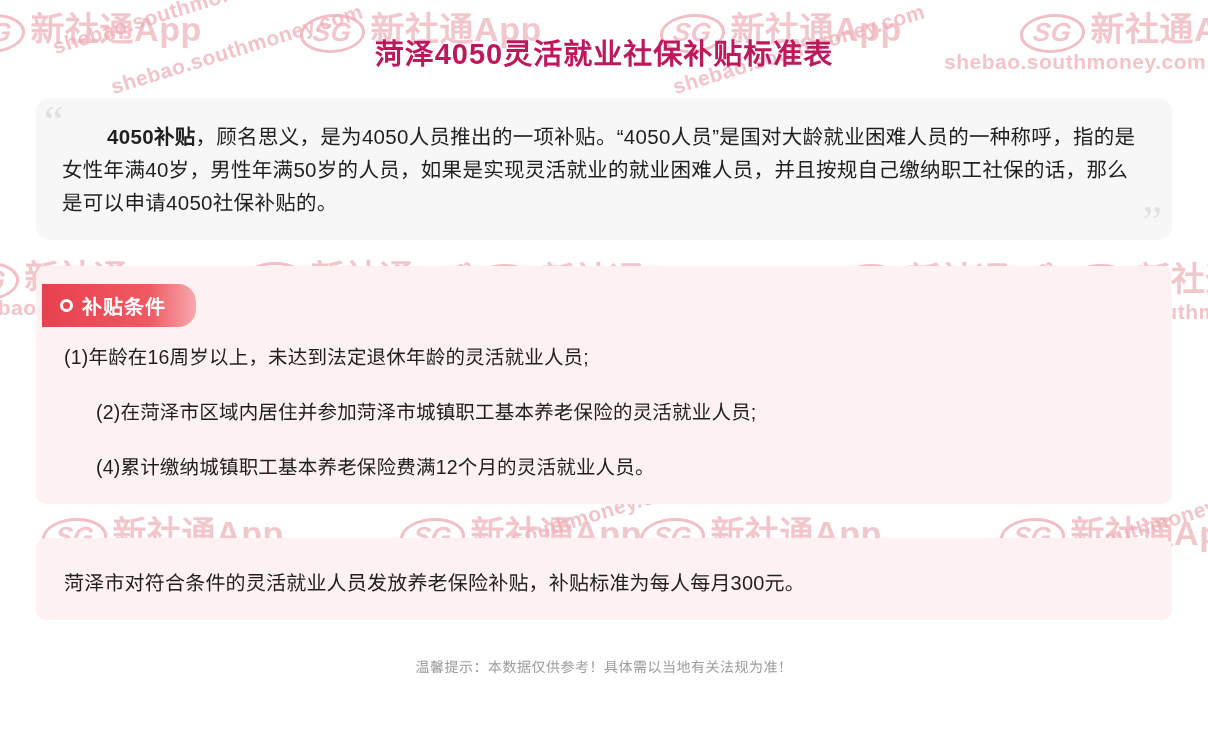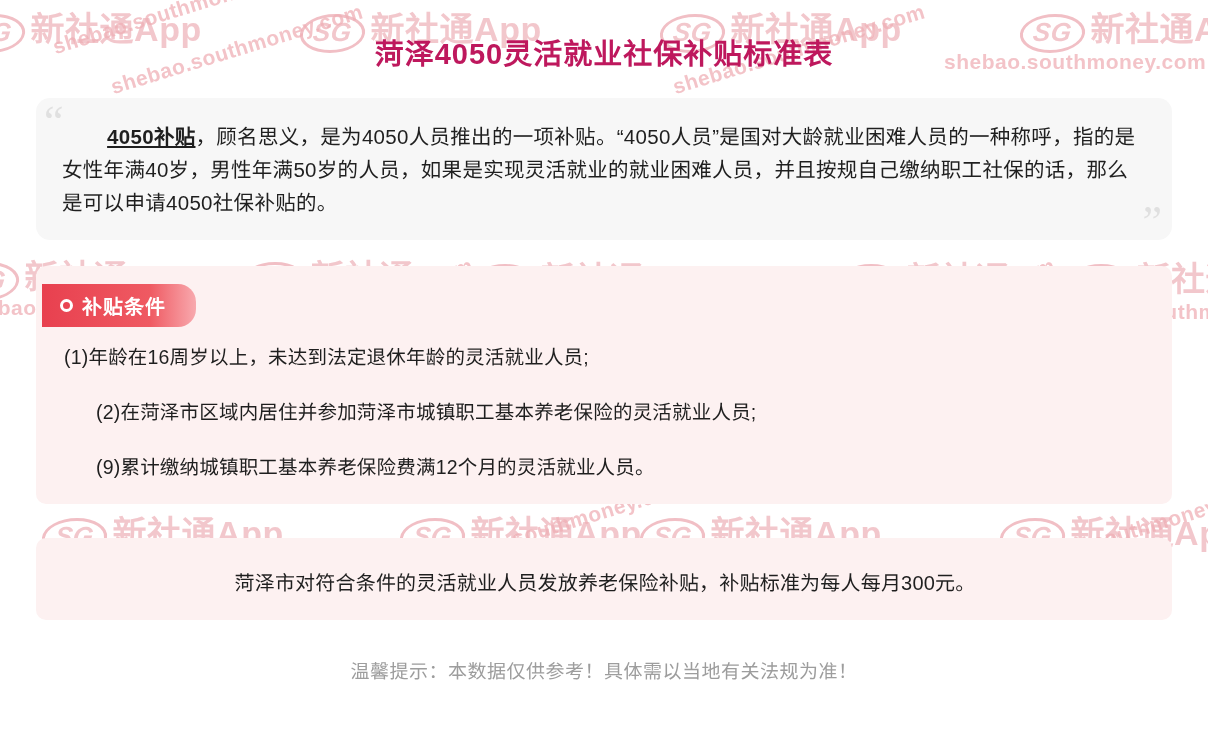--- a/index.html
+++ b/index.html
@@ -93,21 +93,21 @@
   }
   .intro-box .quote.open { left: 8px; top: 2px; }
   .intro-box .quote.close { right: 10px; bottom: -4px; }
   .intro-text {
     font-size: 20.5px;
     line-height: 1.62;
     color: #1f1f1f;
     text-indent: 2.2em;
     letter-spacing: .3px;
   }
-  .intro-text b { font-weight: bold; text-decoration: underline; }
+  .intro-text b { font-weight: bold; }
 
   .section {
     margin: 26px 8px 0 8px;
     background: #fdf1f1;
     border-radius: 10px;
     padding: 0 0 22px 0;
     position: relative;
   }
   .section.standard { margin-top: 34px; }
 
@@ -141,27 +141,27 @@
   .sec-body p {
     margin: 0 0 26px 0;
     font-size: 19.5px;
     line-height: 1.5;
     color: #1f1f1f;
     letter-spacing: .2px;
   }
   .sec-body p:last-child { margin-bottom: 0; }
   .sec-body p.indent { padding-left: 32px; margin-top: 24px; }
 
-  .standard .sec-body { padding-top: 30px; text-align: center; }
+  .standard .sec-body { padding-top: 30px; }
   .standard .sec-body p { font-size: 20px; }
 
   .footer-note {
     text-align: center;
     color: #9d9d9d;
-    font-size: 19px;
+    font-size: 14px;
     margin-top: 36px;
     letter-spacing: .5px;
   }
 </style>
 </head>
 <body>
 
 <div class="watermarks">
 
   <div class="wm wm-brand" style="left:-40px; top:2px;"><span class="logo">SG</span><span>新社通App</span></div>
@@ -215,21 +215,21 @@
   </div>
 
   <div class="section conditions">
     <div class="sec-head">
       <span class="dot-icon"></span>
       <span>补贴条件</span>
     </div>
     <div class="sec-body">
       <p>(1)年龄在16周岁以上，未达到法定退休年龄的灵活就业人员;</p>
       <p class="indent">(2)在菏泽市区域内居住并参加菏泽市城镇职工基本养老保险的灵活就业人员;</p>
-      <p class="indent">(9)累计缴纳城镇职工基本养老保险费满12个月的灵活就业人员。</p>
+      <p class="indent">(4)累计缴纳城镇职工基本养老保险费满12个月的灵活就业人员。</p>
     </div>
   </div>
 
   <div class="section standard">
     <div class="sec-body">
       <p>菏泽市对符合条件的灵活就业人员发放养老保险补贴，补贴标准为每人每月300元。</p>
     </div>
   </div>
 
   <div class="footer-note">温馨提示：本数据仅供参考！具体需以当地有关法规为准！</div>

